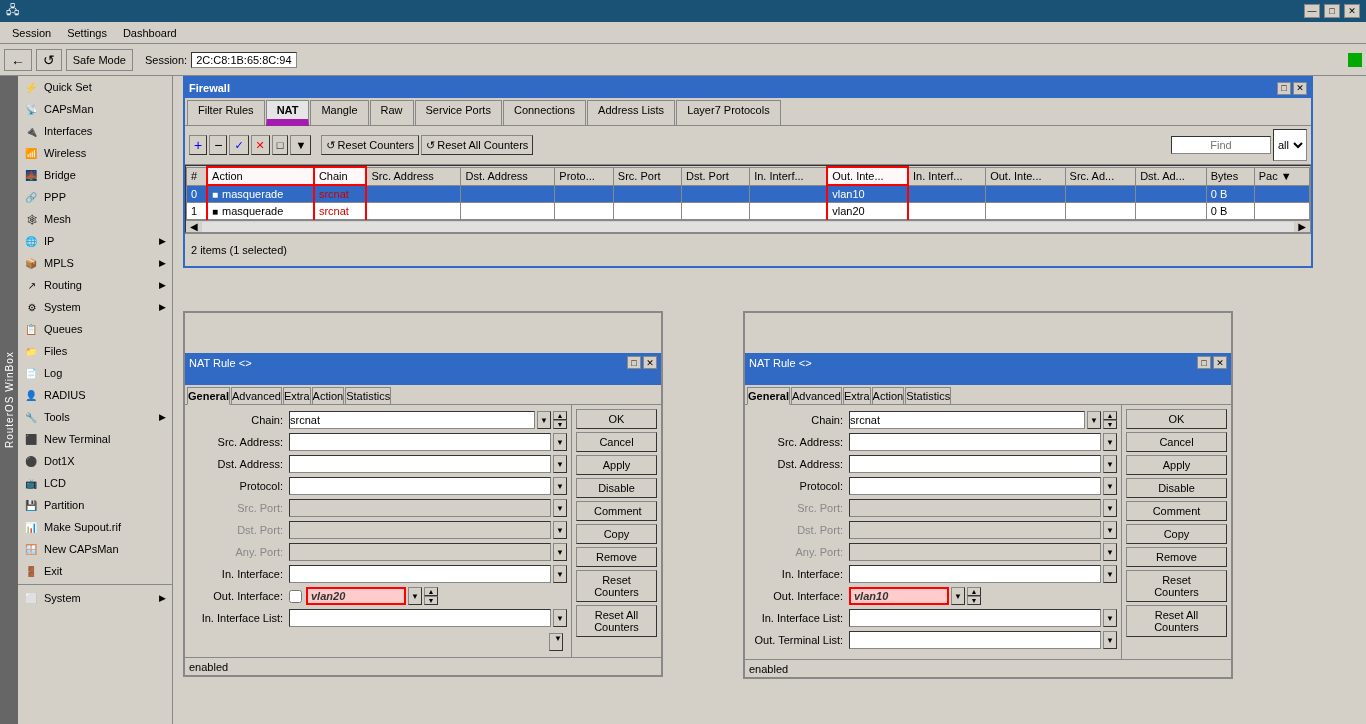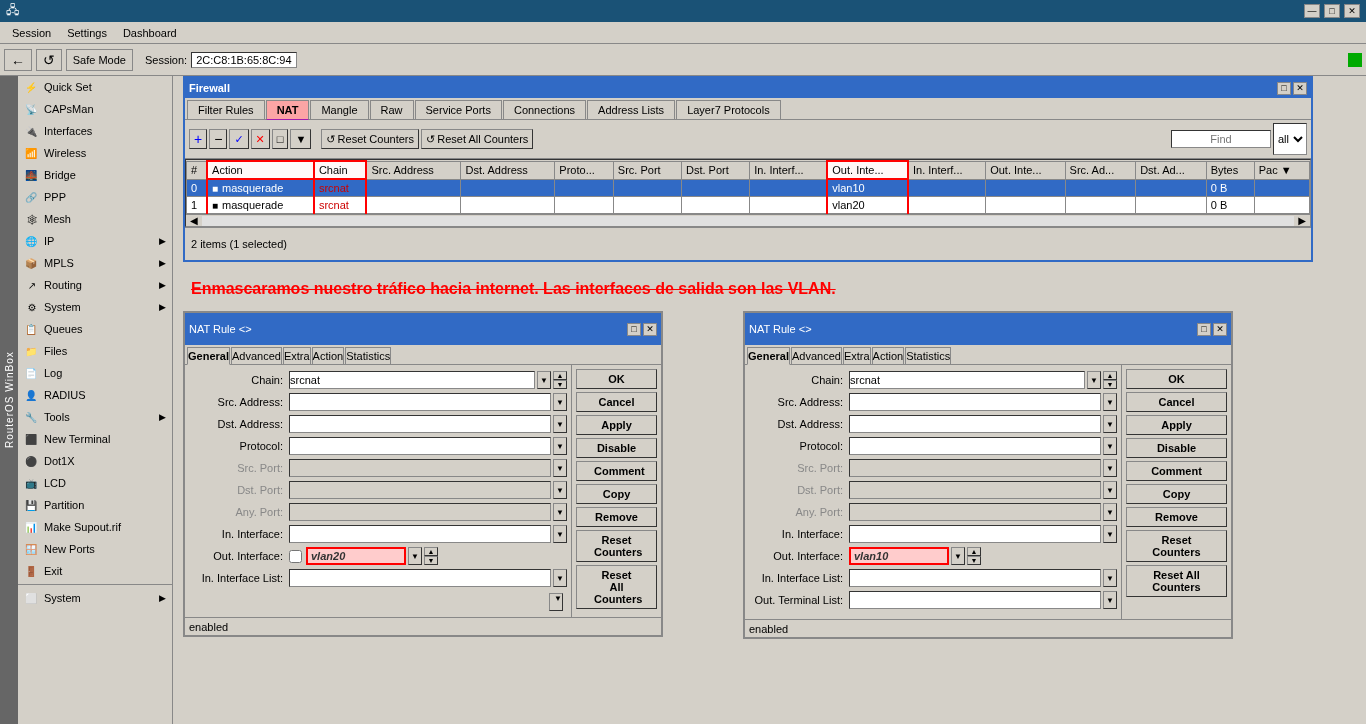--- a/index.html
+++ b/index.html
@@ -36,43 +36,43 @@
 
     
     .fw-window { position: absolute; top: 0; left: 10px; width: 1130px; background: #d4d0c8; border: 2px solid #316ac5; }
     .fw-title { background: #316ac5; color: white; height: 20px; display: flex; align-items: center; justify-content: space-between; padding: 0 4px; font-size: 11px; font-weight: bold; }
     .fw-title-btns { display: flex; gap: 2px; }
     .fw-title-btn { background: #d4d0c8; border: 1px solid #888; width: 14px; height: 13px; font-size: 9px; cursor: pointer; display: flex; align-items: center; justify-content: center; }
 
     
     .tabs { display: flex; background: #d4d0c8; border-bottom: 1px solid #888; padding: 2px 2px 0; gap: 1px; }
     .tab { padding: 3px 10px; border: 1px solid #888; border-bottom: none; background: #d4d0c8; cursor: pointer; font-size: 11px; }
-    .tab.active { background: #fca5a5; font-weight: bold; border-bottom: 1px solid #a21caf; margin-bottom: -1px; }
+    .tab.active { background: #e5e5e5; font-weight: bold; border-bottom: 7px solid #a21caf; margin-bottom: -1px; }
 
     
     .fw-toolbar { display: flex; align-items: center; padding: 3px 4px; gap: 2px; border-bottom: 1px solid #888; }
     .fw-btn { background: #d4d0c8; border: 1px outset #888; padding: 2px 4px; cursor: pointer; height: 20px; display: flex; align-items: center; font-size: 11px; }
     .find-input { background: white; border: 1px inset #888; height: 18px; width: 100px; padding: 1px 3px; font-size: 11px; margin-left: auto; text-align: center; }
     .find-select { background: white; border: 1px inset #888; height: 32px; font-size: 11px; }
 
     
     .fw-table { width: 100%; border-collapse: collapse; font-size: 11px; }
     .fw-table th { background: #d4d0c8; border: 1px solid #888; padding: 2px 4px; text-align: left; font-weight: normal; white-space: nowrap; }
     .fw-table td { border: 1px solid #888; padding: 2px 4px; white-space: nowrap; background: white; }
     .fw-table tr.selected td { background: #316ac5; color: white; }
     .table-scroll { overflow-x: auto; border: 1px inset #888; }
 
     
     .nat-dialog { position: absolute; background: #d4d0c8; border: 2px solid #888; }
-    .nat-title { background: #316ac5; color: white; height: 20px; display: flex; align-items: center; justify-content: space-between; padding: 16px 4px; font-size: 11px; }
+    .nat-title { background: #316ac5; color: white; height: 20px; display: flex; align-items: flex-end; justify-content: space-between; padding: 16px 4px; font-size: 11px; margin-top: 40px; }
     .nat-title-btns { display: flex; gap: 2px; }
     .nat-tabs { display: flex; padding: 2px 2px 0; gap: 1px; border-bottom: 1px solid #888; }
     .nat-tab { padding: 2px 0; border: 1px solid #888; border-bottom: none; background: #d4d0c8; cursor: pointer; font-size: 11px; }
     .nat-tab.active { font-weight: bold; background: #d4d0c8; border-bottom: 1px solid #d4d0c8; margin-bottom: -1px; }
-    .nat-btn { background: #d4d0c8; border: 1px outset #888; padding: 3px 17px; cursor: pointer; font-size: 11px; text-align: center; width: 100%; font-weight: bold; }
+    .nat-btn { background: #d4d0c8; border: 1px outset #888; padding: 3px 17px; cursor: pointer; font-size: 11px; text-align: center; width: 100%; }
     .form-row { display: flex; align-items: center; margin-bottom: 4px; }
     .form-label { width: 100px; text-align: right; padding-right: 6px; font-size: 11px; color: #000; }
     .form-label.disabled { color: #888; }
     .form-input { flex: 1; height: 18px; background: white; border: 1px inset #888; font-size: 11px; padding: 1px 3px; }
     .form-input-container { flex: 1; display: flex; align-items: center; gap: 2px; }
     .form-select { height: 18px; background: white; border: 1px inset #888; font-size: 11px; flex: 1; }
     .form-arrow { font-size: 8px; background: #d4d0c8; border: 1px outset #888; width: 14px; height: 18px; display: flex; align-items: center; justify-content: center; cursor: pointer; }
     .form-updown { display: flex; flex-direction: column; }
     .form-updown span { font-size: 7px; background: #d4d0c8; border: 1px outset #888; width: 14px; height: 9px; display: flex; align-items: center; justify-content: center; cursor: pointer; }
     
@@ -201,21 +201,21 @@
       <div class="sidebar-item">
         <span class="icon">💾</span>
         <span>Partition</span>
       </div>
       <div class="sidebar-item">
         <span class="icon">📊</span>
         <span>Make Supout.rif</span>
       </div>
       <div class="sidebar-item">
         <span class="icon">🪟</span>
-        <span>New Ports</span>
+        <span>New CAPsMan</span>
       </div>
       <div class="sidebar-item">
         <span class="icon">🚪</span>
         <span>Exit</span>
       </div>
       <div style="border-top:1px solid #888; margin:2px 0;"></div>
       <div class="sidebar-item">
         <span class="icon">⬜</span>
         <span>System</span>
         <span class="arrow">▶</span>
@@ -337,23 +337,20 @@
         <div style="display:flex; align-items:center; background:#d4d0c8; border-top:1px solid #888;">
           <span style="font-size:10px; padding:0 4px; cursor:pointer;">◀</span>
           <div style="flex:1; height:10px; background:#e0e0e0;"></div>
           <span style="font-size:10px; padding:0 4px; cursor:pointer;">▶</span>
         </div>
       </div>
 
       <div style="padding:10px 6px; font-size:11px; background:#d4d0c8; border-top:1px solid #888;">2 items (1 selected)</div>
     </div>
 
-    <div style="position:absolute; top:200px; left:10px; right:0; z-index:10; padding:4px 8px;">
-      <span style="color:red; font-size:16px; font-weight:bold; text-decoration:line-through; white-space:nowrap;">Enmascaramos nuestro tráfico hacia internet. Las interfaces de salida son las VLAN.</span>
-    </div>
 
     <div class="nat-dialog" style="top:235px; left:10px; width:480px;">
 
       <div class="nat-title">
         <span>NAT Rule &lt;&gt;</span>
         <div class="nat-title-btns">
           <button class="fw-title-btn">□</button>
           <button class="fw-title-btn">✕</button>
         </div>
       </div>

